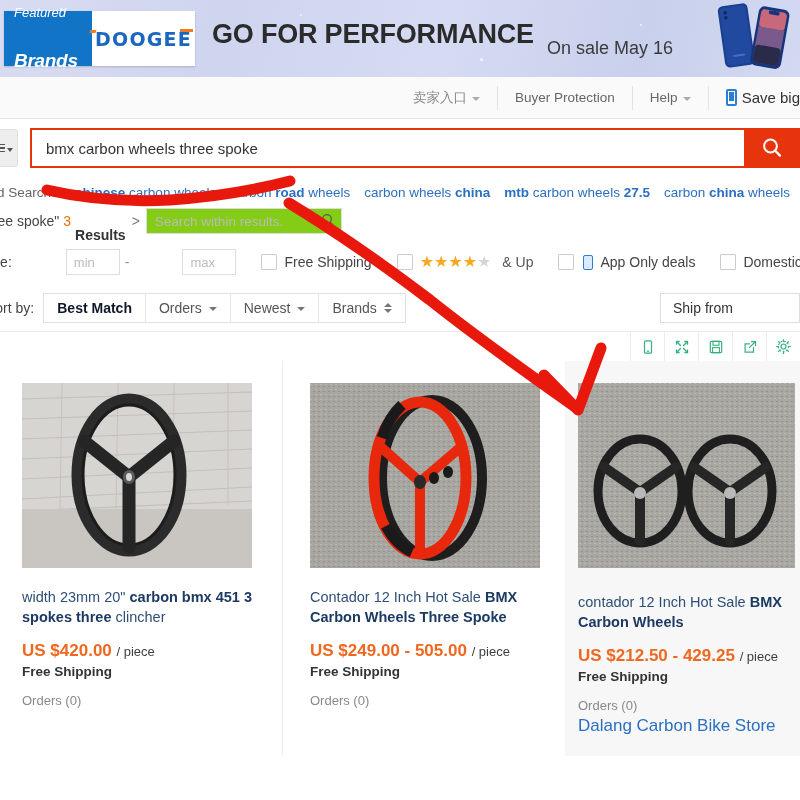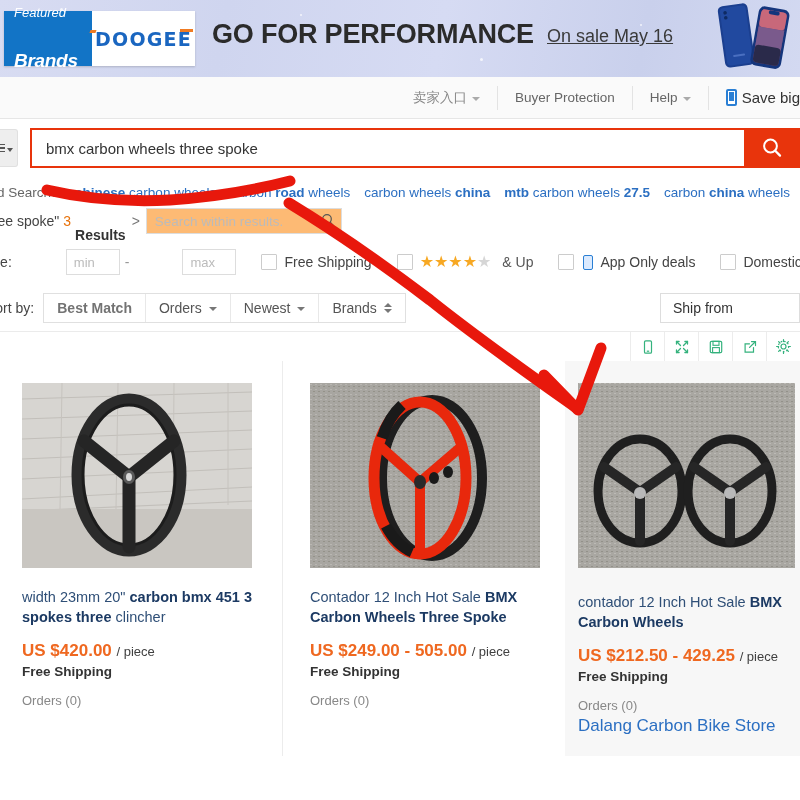--- a/index.html
+++ b/index.html
@@ -49,22 +49,22 @@
   }
   .doogee-logo .accent2 {
     position:absolute; left:-5px; top:2px; width:6px; height:3px; background:#f07b22;
     transform: skewX(-20deg);
   }
   .promo-head {
     position: absolute; left: 212px; top: 19px;
     font-size: 27px; font-weight: 700; color: #2b2b2b; letter-spacing: -.2px;
   }
   .promo-sub {
-    position: absolute; left: 547px; top: 26px;
-    font-size: 18px; color: #3a3a3a; text-decoration: underline;
+    position: absolute; left: 547px; top: 38px;
+    font-size: 18px; color: #3a3a3a;
   }
   .phone-art { position: absolute; right: 4px; top: 2px; width: 86px; height: 76px; }
 
   
   .topnav {
     height: 42px; background: #fafafa; border-bottom: 1px solid #e6e6e6;
     display: flex; align-items: center; justify-content: flex-end;
     font-size: 13.5px; color: #666;
   }
   .nav-item {
@@ -126,21 +126,21 @@
   
   .results-row {
     display: flex; align-items: center; height: 36px;
     margin-left: -78px; font-size: 14px; color: #444; white-space: nowrap;
   }
   .results-row .cnt { color: #e8730c; margin: 0 4px; font-weight: 400; }
   .results-row .res-word { font-weight: 700; color: #333; margin-top: 28px; }
   .results-row .gt { margin: 0 6px; color: #777; }
   .within-wrap { position: relative; }
   .within {
-    width: 196px; height: 26px; border: 1px solid #ddd; background: #fdba74;
+    width: 196px; height: 26px; border: 1px solid #ddd; background: #84cc16;
     padding: 0 26px 0 8px; font-size: 13.5px; color: #333; outline: none;
     font-family: "Liberation Sans", sans-serif;
   }
   .within::placeholder { color: #bbb; }
   .within-ico { position: absolute; right: 7px; top: 5px; }
 
   
   .filterbar {
     display: flex; align-items: center; height: 46px; gap: 0;
     margin-left: -24px; font-size: 14px; color: #444; white-space: nowrap;
@@ -172,21 +172,21 @@
     display: flex; align-items: center; height: 46px;
     margin-left: -14px; font-size: 14px; color: #444; position: relative;
   }
   .sort-label { margin-right: 9px; }
   .sort-group { display: flex; border: 1px solid #e0e0e0; height: 30px; background: #fff; }
   .sort-item {
     display: flex; align-items: center; gap: 7px; padding: 0 13px;
     border-right: 1px solid #e8e8e8; color: #555; font-size: 14px;
   }
   .sort-item:last-child { border-right: none; }
-  .sort-item.active { color: #737373; font-weight: 700; }
+  .sort-item.active { color: #0f172a; font-weight: 700; }
   .updown { display: flex; flex-direction: column; gap: 2px; }
   .updown i.u { width:0;height:0;border-left:4px solid transparent;border-right:4px solid transparent;border-bottom:4px solid #777; }
   .updown i.d { width:0;height:0;border-left:4px solid transparent;border-right:4px solid transparent;border-top:4px solid #777; }
   .shipfrom {
     position: absolute; right: 0px; width: 140px; height: 30px;
     border: 1px solid #ddd; background: #fff; display: flex; align-items: center;
     padding: 0 12px; font-size: 14px; color: #333;
   }
 
   

